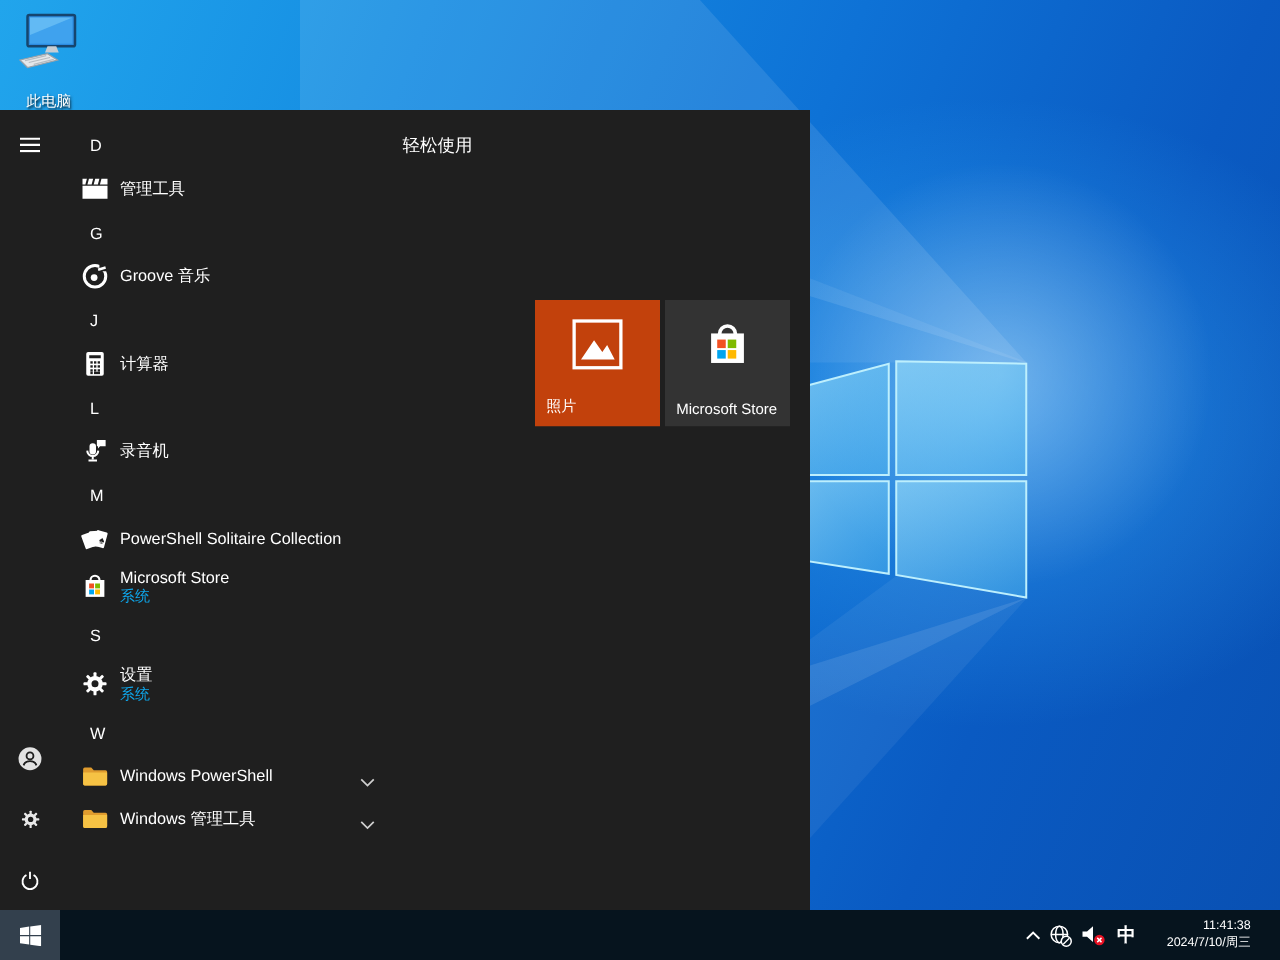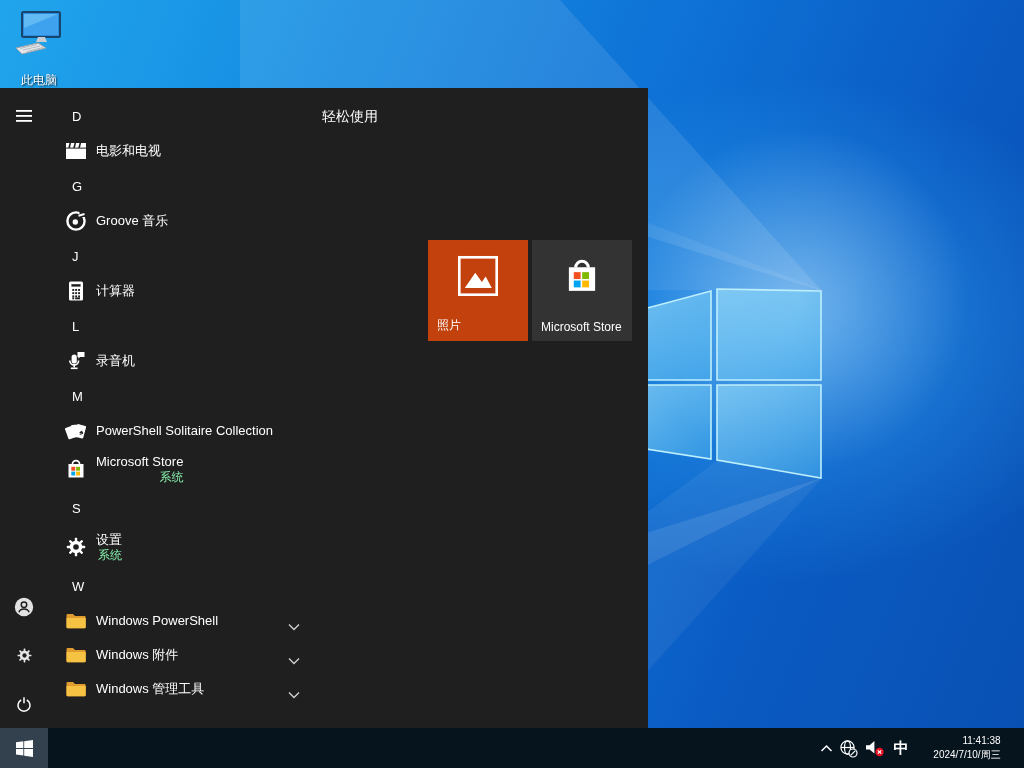--- a/index.html
+++ b/index.html
@@ -30,21 +30,21 @@
       display:flex; align-items:center; justify-content:center; }
 
   .app-list { position:absolute; left:48px; top:10px; width:372px; height:630px; overflow:hidden; }
   .al-row { position:relative; display:flex; align-items:center; }
   .al-letter { height:36px; padding-left:24px; color:#fff; font-size:13px; }
   .al-app { height:34px; padding-left:16px; }
   .al-app.two-line { height:42px; }
   .al-icon { width:24px; height:24px; flex:0 0 24px; display:flex; align-items:center; justify-content:center; }
   .al-icon svg { width:24px; height:24px; }
   .al-text { margin-left:8px; color:#fff; font-size:13px; line-height:16px; }
-  .al-sub { color:#86efac; font-size:12px; line-height:14px;text-align:right; }
+  .al-sub { color:#0ea5e9; font-size:12px; line-height:14px; }
   .al-chevron { position:absolute; left:240px; top:50%; margin-top:-4px; width:12px; height:8px; }
 
   .group-title { position:absolute; left:322px; top:20px; color:#fff; font-size:14px; }
   .tile { position:absolute; top:152px; width:100px; height:101px; }
   .tile .tile-icon { position:absolute; left:50%; top:38px; transform:translate(-50%,-50%); }
   .tile .tile-label { position:absolute; left:9px; bottom:7px; color:#fff; font-size:12px; }
   .tile-photos .tile-icon svg { width:44px; height:44px; }
   .tile-store .tile-icon svg { width:42px; height:42px; }
 
   
@@ -159,21 +159,21 @@
             <svg viewBox="0 0 24 24" width="24" height="24">
               <rect x="2" y="4" width="20" height="4.6" fill="#fff"></rect>
     <g stroke="#1f1f1f" stroke-width="1.6">
                 <line x1="6.5" y1="3.4" x2="5" y2="9"></line>
                 <line x1="11.5" y1="3.4" x2="10" y2="9"></line>
                 <line x1="16.5" y1="3.4" x2="15" y2="9"></line>
               </g>
     <rect x="2" y="9.6" width="20" height="10.4" fill="#fff"></rect>
             </svg>
           </span>
-          <span class="al-text">电影和电视</span>
+          <span class="al-text">管理工具</span>
         </div>
         <div class="al-row al-letter">
           <span>G</span>
         </div>
         <div class="al-row al-app">
           <span class="al-icon">
             <svg viewBox="0 0 24 24" width="24" height="24">
               <circle cx="12" cy="12" r="8.6" fill="none" stroke="#fff" stroke-width="2.4"></circle>
     <circle cx="11.3" cy="13" r="2.7" fill="#fff"></circle>
     <rect x="15.5" y="3" width="6" height="5" fill="#1f1f1f"></rect>
@@ -292,32 +292,20 @@
               <polyline points="1,1.5 6,6.5 11,1.5" fill="none" stroke="#cfcfcf" stroke-width="1.4"></polyline>
             </svg></span>
         </div>
         <div class="al-row al-app">
           <span class="al-icon">
             <svg viewBox="0 0 24 24" width="24" height="24">
               <path d="M2.5 6.3 a1.3 1.3 0 0 1 1.3 -1.3 H9 l2 2.1 H20.4 a1.3 1.3 0 0 1 1.3 1.3 V18 a1.3 1.3 0 0 1 -1.3 1.3 H3.8 A1.3 1.3 0 0 1 2.5 18 Z" fill="#e09c2e"></path>
     <path d="M2.5 9 H21.7 V18 a1.3 1.3 0 0 1 -1.3 1.3 H3.8 A1.3 1.3 0 0 1 2.5 18 Z" fill="#f6c244"></path>
             </svg>
           </span>
-          <span class="al-text">Windows 附件</span>
-          <span class="al-chevron"><svg viewBox="0 0 12 8" width="12" height="8">
-              <polyline points="1,1.5 6,6.5 11,1.5" fill="none" stroke="#cfcfcf" stroke-width="1.4"></polyline>
-            </svg></span>
-        </div>
-        <div class="al-row al-app">
-          <span class="al-icon">
-            <svg viewBox="0 0 24 24" width="24" height="24">
-              <path d="M2.5 6.3 a1.3 1.3 0 0 1 1.3 -1.3 H9 l2 2.1 H20.4 a1.3 1.3 0 0 1 1.3 1.3 V18 a1.3 1.3 0 0 1 -1.3 1.3 H3.8 A1.3 1.3 0 0 1 2.5 18 Z" fill="#e09c2e"></path>
-    <path d="M2.5 9 H21.7 V18 a1.3 1.3 0 0 1 -1.3 1.3 H3.8 A1.3 1.3 0 0 1 2.5 18 Z" fill="#f6c244"></path>
-            </svg>
-          </span>
           <span class="al-text">Windows 管理工具</span>
           <span class="al-chevron"><svg viewBox="0 0 12 8" width="12" height="8">
               <polyline points="1,1.5 6,6.5 11,1.5" fill="none" stroke="#cfcfcf" stroke-width="1.4"></polyline>
             </svg></span>
         </div>
       </div>
 
     <div class="group-title">轻松使用</div>
     <div id="tiles">
         <div class="tile tile-photos" style="left: 428px; background: #c2410c;">

